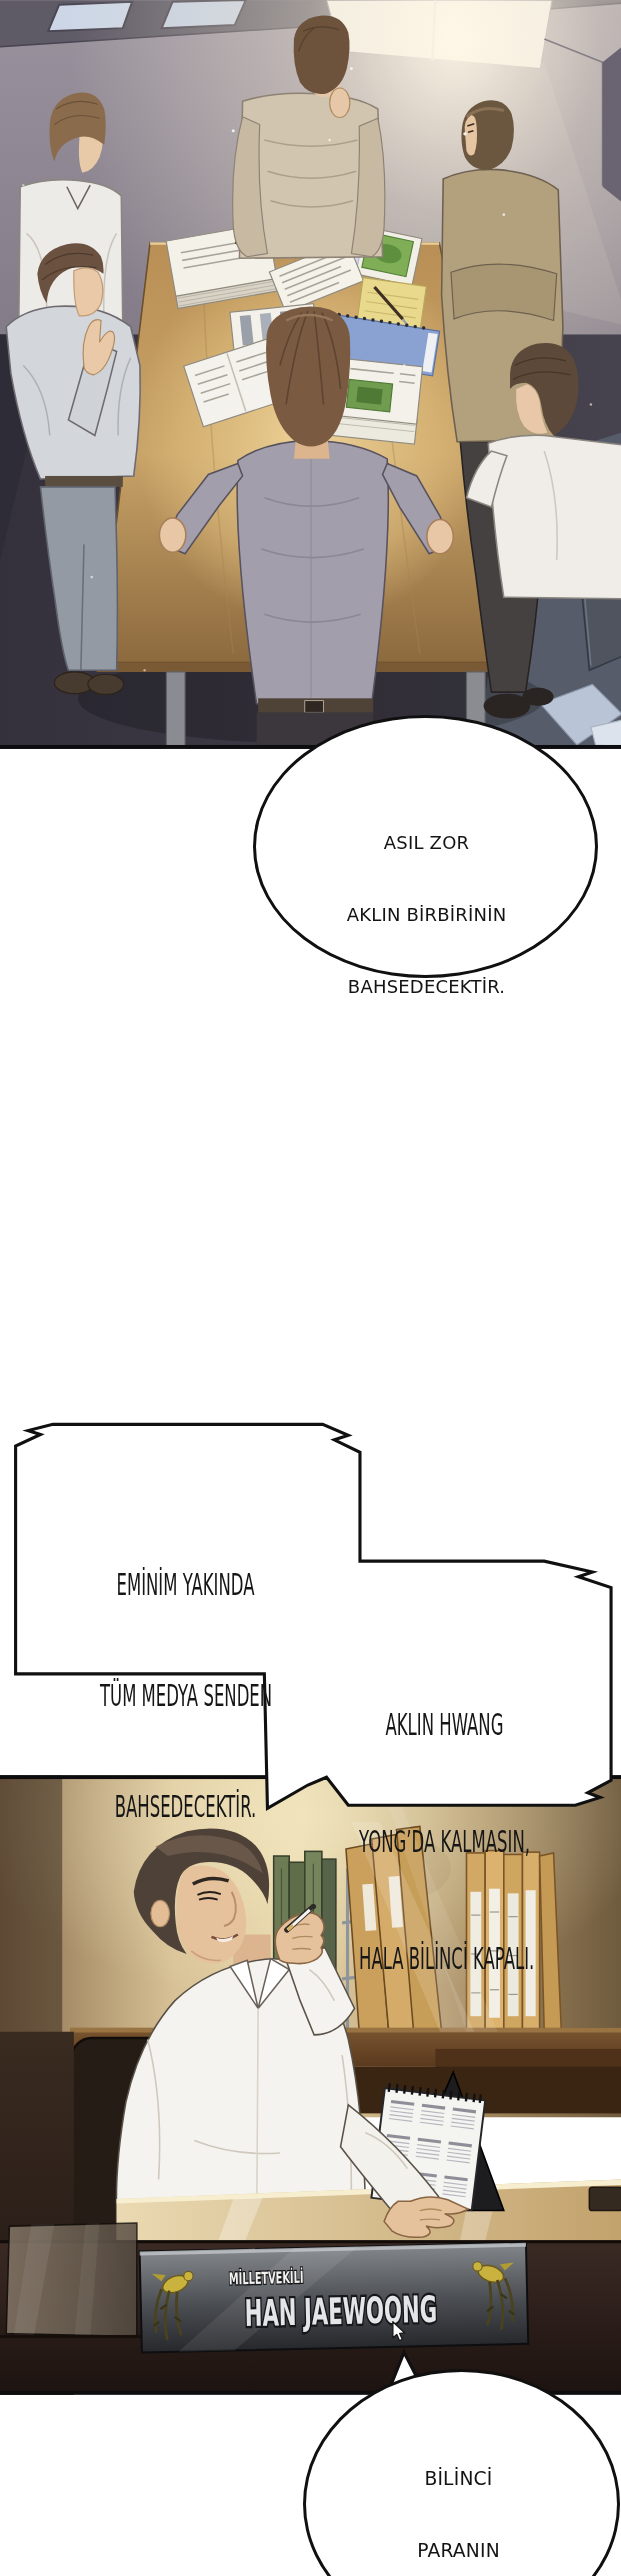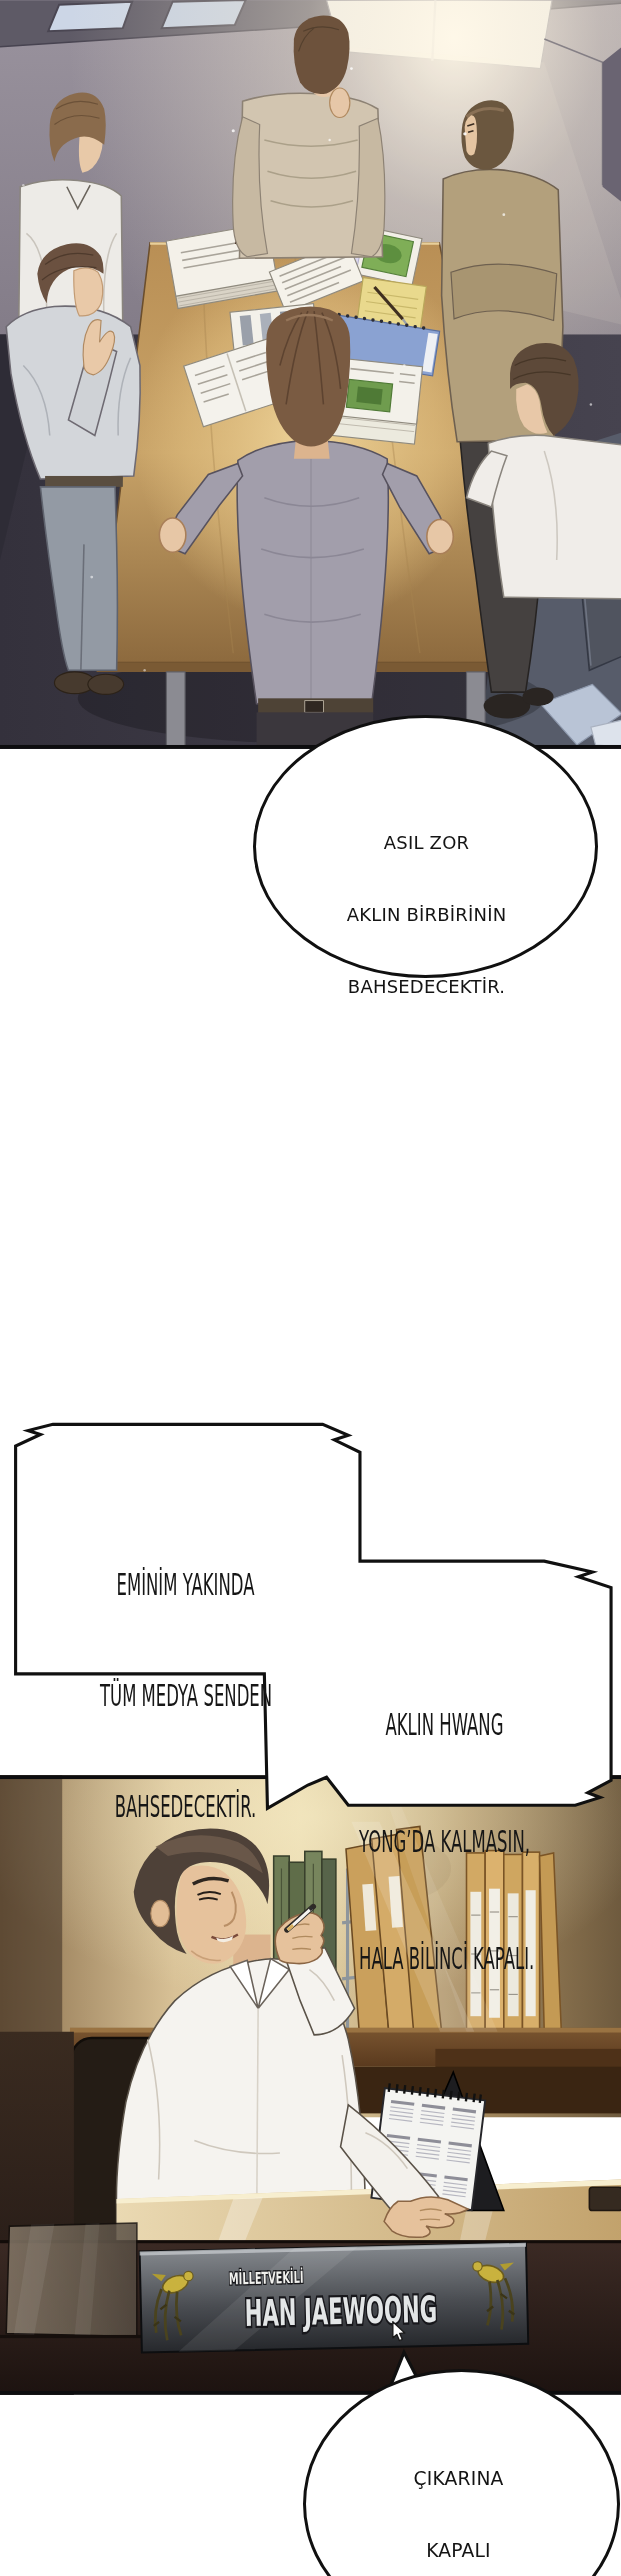--- a/index.html
+++ b/index.html
@@ -525,22 +525,22 @@
     <span class="line">AKLIN HWANG</span>
     <span class="line">YONG’DA KALMASIN,</span>
     <span class="line">HALA BİLİNCİ KAPALI.</span>
   </div>
 
   <svg class="abs" style="left:342px;top:2338px" width="124" height="86" viewBox="0 0 160 110">
     <polygon points="80,18 48,98 116,88" fill="#ffffff" stroke="#101010" stroke-width="4"></polygon>
   </svg>
   <div class="bubble-ellipse" style="left:303px;top:2369px;width:311px;height:264px;"></div>
   <div class="btext comic big" style="left:303px;top:2419px;width:311px;">
-    <span class="line">ÇIKARINA</span>
-    <span class="line">KAPALI</span>
+    <span class="line">BİLİNCİ</span>
+    <span class="line">PARANIN</span>
     
     
   </div>
 
   <svg class="abs" style="left:392px;top:2321px" width="17" height="23" viewBox="0 0 22 30">
     <path d="M1,1 L1,22 L6.2,17.6 L9.6,25.6 L13.4,24 L10,16.2 L16.6,15.6 Z" fill="#ffffff" stroke="#1a1a1a" stroke-width="1.8" stroke-linejoin="round"></path>
   </svg>
 
 </div>
 

